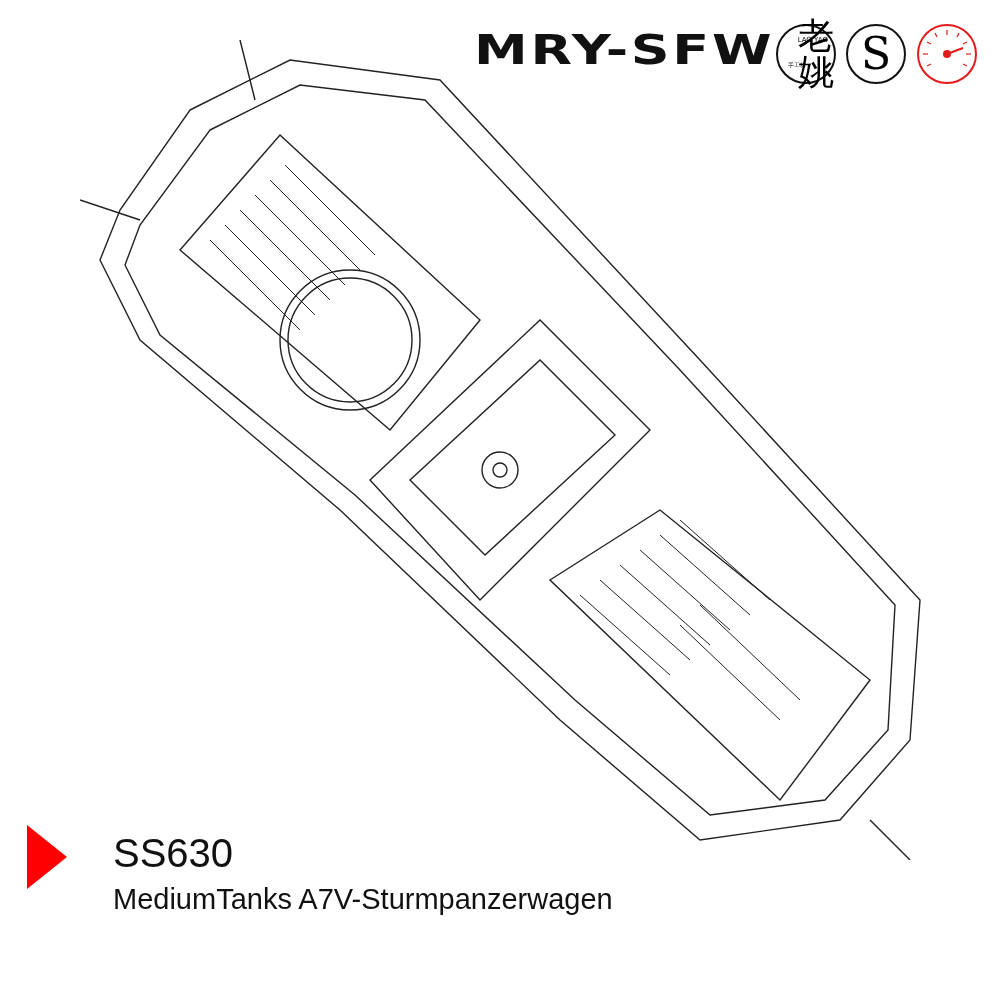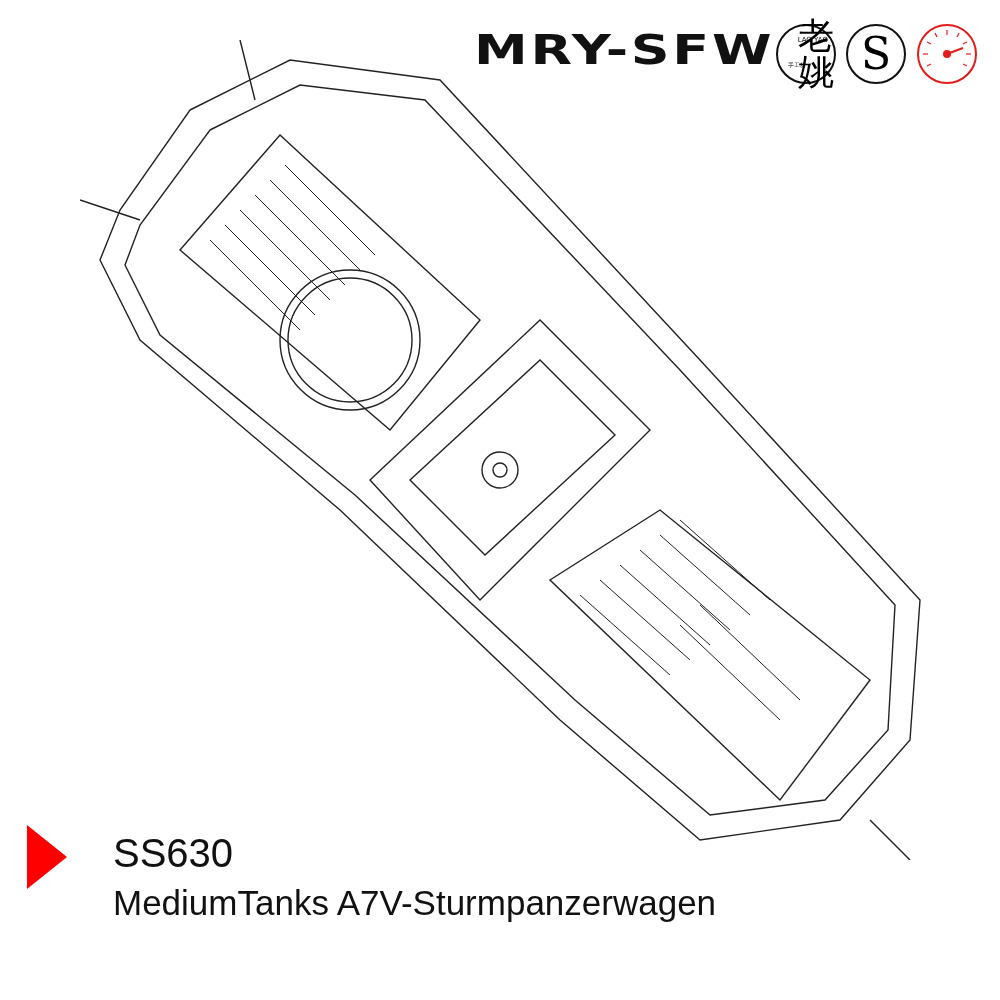--- a/index.html
+++ b/index.html
@@ -9,21 +9,21 @@
   .logo-laoyao{left:776px;}
   .logo-laoyao .big{font-size:36px;line-height:1;text-align:right;}
   .logo-laoyao .small{position:absolute;right:6px;top:10px;font-size:7px;line-height:8px;}
   .logo-laoyao .ws{position:absolute;left:10px;bottom:12px;font-size:6px;}
   .logo-s{left:846px;}
   .logo-s span{font-family:"DejaVu Serif",serif;font-size:44px;line-height:1;}
   .logo-red{left:917px;border-color:#e21b1b;color:#e21b1b;}
   .drawing{position:absolute;left:80px;top:40px;width:860px;height:820px;}
   .marker{position:absolute;left:27px;top:825px;width:0;height:0;border-top:32px solid transparent;border-bottom:32px solid transparent;border-left:40px solid #ff0000;}
   .code{position:absolute;left:113px;top:833px;font-family:Liberation Sans, sans-serif;font-size:40px;color:#111;line-height:1;}
-  .title{position:absolute;left:113px;top:885px;font-family:"Liberation Sans",sans-serif;font-size:35px;color:#111;line-height:1;}
+  .title{position:absolute;left:113px;top:885px;font-family:"Liberation Sans",sans-serif;font-size:29px;color:#111;line-height:1;}
 </style>
 </head>
 <body>
 
 <div class="brand">MRY-SFW</div>
 
 <div class="logo logo-laoyao">
   <span class="big">老姚</span>
   <span class="small">LAO YAO</span>
   <span class="ws">手工坊</span>

